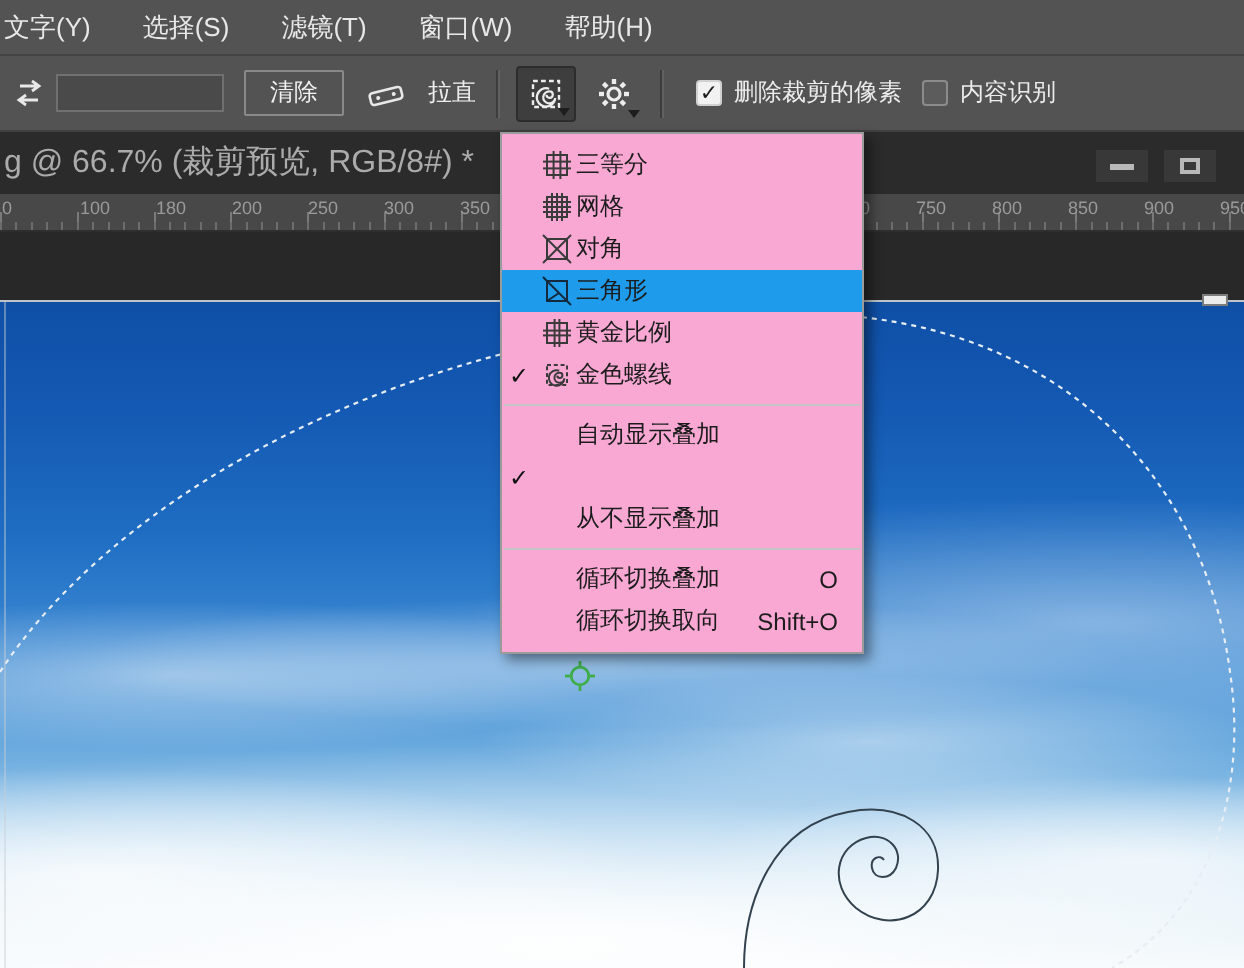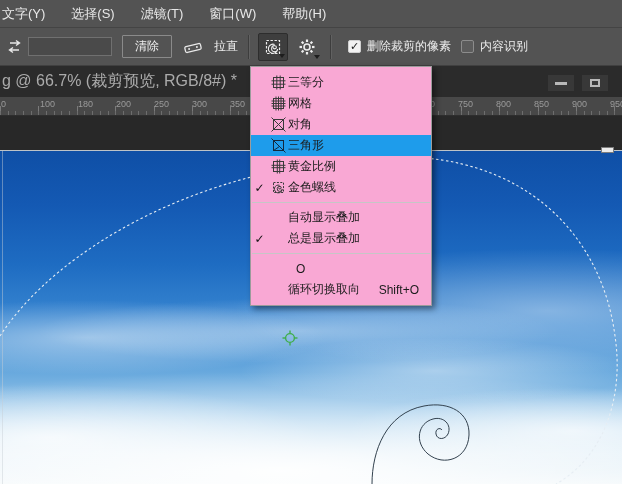--- a/index.html
+++ b/index.html
@@ -327,29 +327,34 @@
 
   <div class="drow">
     <span class="chk"></span>
     <span class="micon"></span>
     <span class="dlabel">自动显示叠加</span>
   </div>
 
   <div class="drow">
     <span class="chk">✓</span>
     <span class="micon"></span>
-    <span class="dlabel">总是显示叠加</span>
-  </div>
-
+  </div>
+
+  <div class="drow">
+    <span class="chk"></span>
+    <span class="micon"></span>
+    <span class="dlabel">从不显示叠加</span>
+  </div>
 
   <div class="dsep"></div>
 
   <div class="drow">
     <span class="chk"></span>
     <span class="micon"></span>
+    <span class="dlabel">循环切换叠加</span>
     <span class="shortcut">O</span>
   </div>
 
   <div class="drow">
     <span class="chk"></span>
     <span class="micon"></span>
     <span class="dlabel">循环切换取向</span>
     <span class="shortcut">Shift+O</span>
   </div>
 

